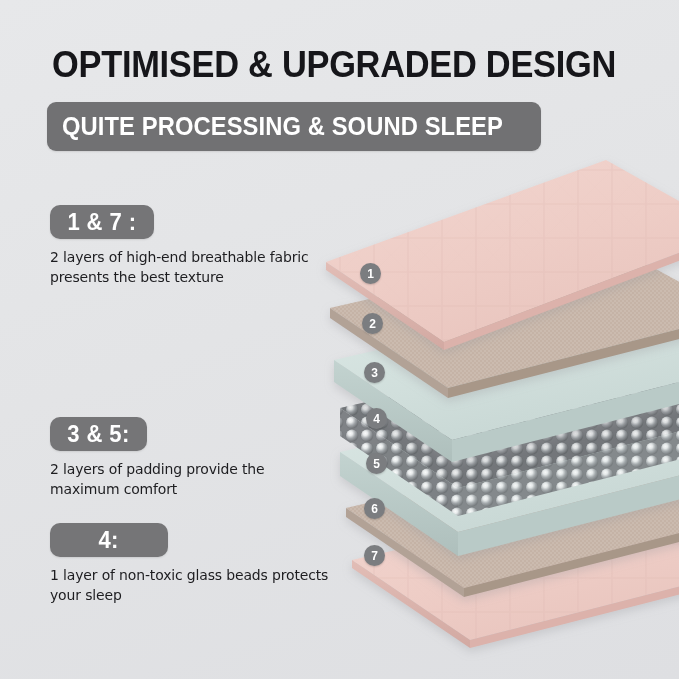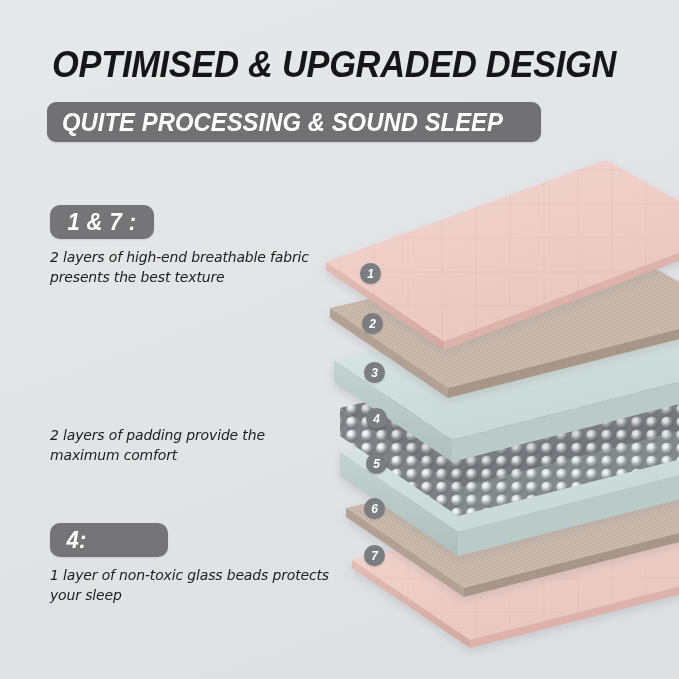--- a/index.html
+++ b/index.html
@@ -3,49 +3,49 @@
 <meta charset="utf-8">
 <style>
   html,body{margin:0;padding:0;}
   body{
     width:679px;height:679px;overflow:hidden;
     background:#e4e5e7;
     font-family:"DejaVu Sans", sans-serif;
     position:relative;
   }
   #page{position:relative;width:679px;height:679px;overflow:hidden;
-        background:linear-gradient(160deg,#e7e8ea 0%,#e3e4e6 45%,#dedfe2 100%);font-style:italic;}
+        background:linear-gradient(160deg,#e7e8ea 0%,#e3e4e6 45%,#dedfe2 100%);}
 
   
   .title{
     position:absolute;left:52px;top:44px;width:600px;
     font-family:"Liberation Sans", sans-serif;
     font-weight:bold;font-size:37px;line-height:42px;
     letter-spacing:-0.3px;color:#16161a;
     transform:scaleX(0.93);transform-origin:left center;
     white-space:nowrap;
   }
   .subtitle-badge{
     position:absolute;left:47px;top:102px;
-    height:40px;padding:0 15px;
+    height:49px;padding:0 15px;
     background:#717173;border-radius:9px;
     display:flex;align-items:center;
     box-shadow:0 1px 2px rgba(0,0,0,.10);
   }
   .subtitle-badge span{
     font-family:"Liberation Sans", sans-serif;
     font-weight:bold;font-size:25px;color:#ffffff;
     letter-spacing:0.1px;transform:scaleX(0.95);transform-origin:left center;
     white-space:nowrap;
   }
 
   
   .feature{position:absolute;left:50px;width:285px;}
   .feat-badge{
-    display:inline-flex;align-items:center;
+    display:inline-flex;align-items:center;justify-content:center;
     height:34px;min-width:62px;padding:0 16px;
     background:#757577;border-radius:10px;
     box-shadow:0 1px 2px rgba(0,0,0,.10);
   }
   .feat-badge span{
     font-family:"Liberation Sans", sans-serif;
     font-weight:bold;font-size:23px;color:#fff;letter-spacing:0.4px;
     transform:scaleX(0.96);transform-origin:center;white-space:nowrap;
   }
   .feat-desc{
@@ -82,20 +82,23 @@
 
   <div class="feature" style="top:205px;">
     <div class="feat-badge">
       <span>1 &amp; 7 :</span>
     </div>
     <div class="feat-desc">2 layers of high-end breathable fabric presents the best texture</div>
   </div>
 
 
   <div class="feature" style="top:417px;">
+    <div class="feat-badge">
+      <span>3 &amp; 5:</span>
+    </div>
     <div class="feat-desc">2 layers of padding provide the maximum comfort</div>
   </div>
 
   <div class="feature" style="top:523px;">
     <div class="feat-badge" style="min-width:86px;">
       <span>4:</span>
     </div>
     <div class="feat-desc">1 layer of non-toxic glass beads protects your sleep</div>
   </div>
 

